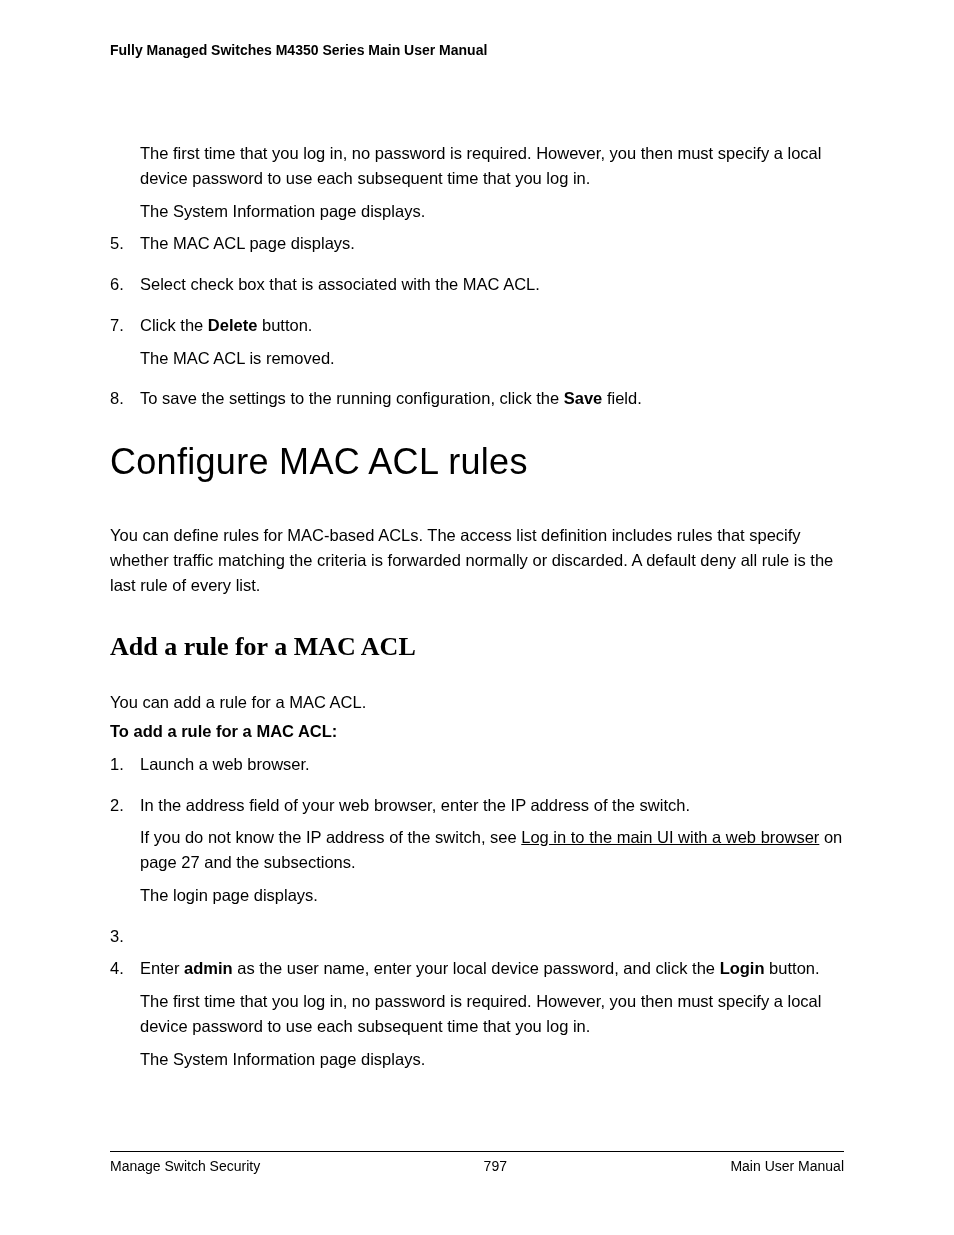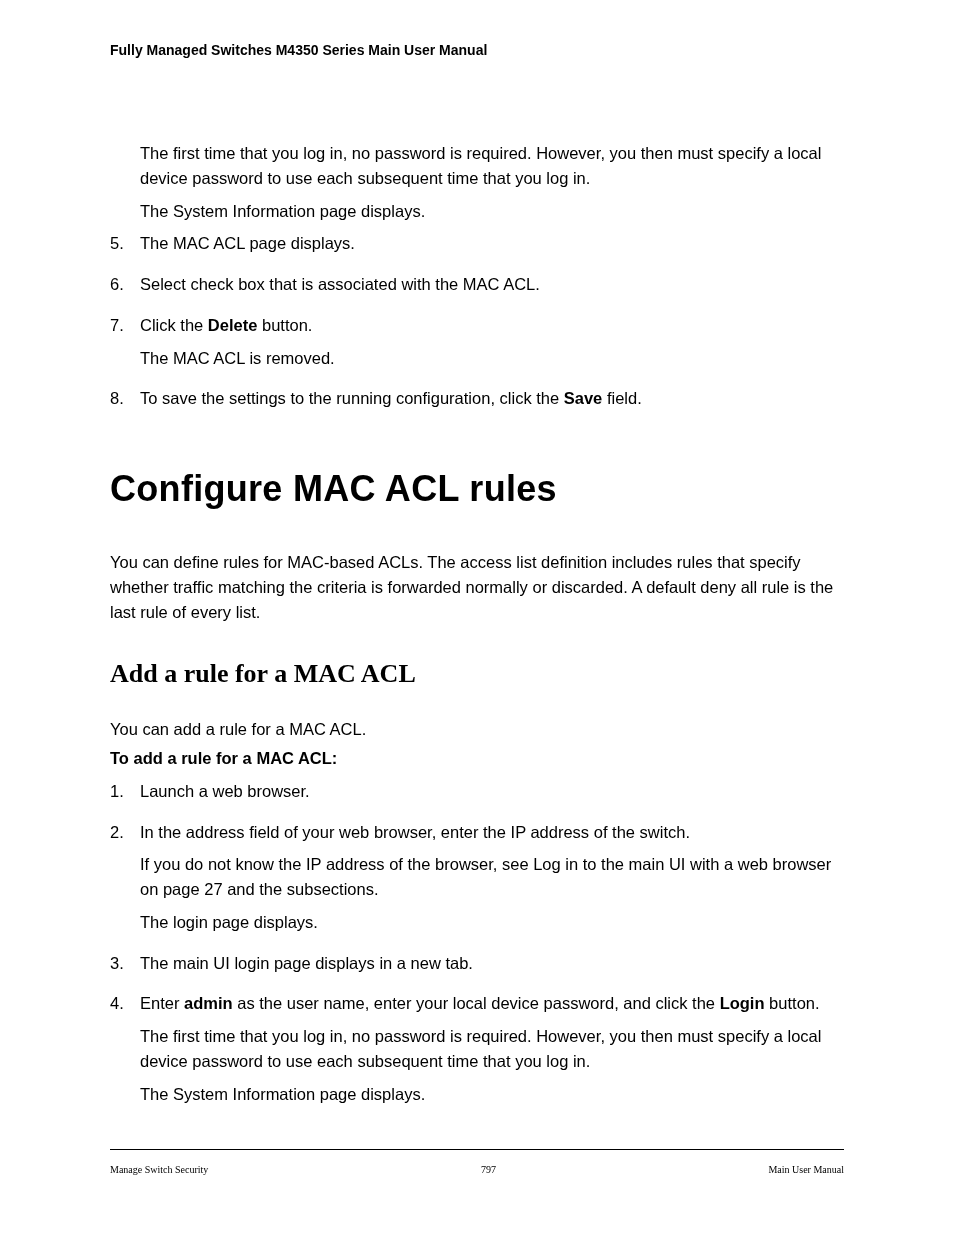--- a/index.html
+++ b/index.html
@@ -38,55 +38,55 @@
       flex-shrink: 0;
     }
     ol.steps > li .content {
       flex: 1;
     }
     ol.steps > li .content p {
       margin-bottom: 8px;
     }
     .h1 {
       font-size: 36px;
-      font-weight: 700;
-      margin-top: 43px;
+      font-weight: 400;
+      margin-top: 16px;
       margin-bottom: 34px;
       letter-spacing: 0.3px;
     }
     .intro-para {
       margin-bottom: 30px;
     }
     .h2 {
       font-size: 26px;
       font-weight: bold;
       margin-bottom: 24px;
       font-family: Liberation Serif, serif;
     }
     .sub-intro {
       margin-bottom: 4px;
     }
     .procedure-title {
       font-weight: bold;
       margin-bottom: 8px;
     }
     .link {
+      text-decoration: underline;
       text-align: center;
     }
     .footer {
       position: absolute;
       left: 110px;
       right: 110px;
       bottom: 58px;
       border-top: 1px solid #000;
-      padding-top: 12px;
+      padding-top: 4px;
       display: flex;
       justify-content: space-between;
-      font-size: 10px;
-      font-family: Liberation Serif, serif;
+      font-size: 14px;
     }
     b { font-weight: bold; }
   </style>
 </head>
 <body>
 
 <div class="header-title">Fully Managed Switches M4350 Series Main User Manual</div>
 
 <p class="body-para">The first time that you log in, no password is required. However, you then must specify a local device password to use each subsequent time that you log in.</p>
 <p class="body-para">The System Information page displays.</p>
@@ -129,28 +129,27 @@
   <li>
     <span class="num">1.</span>
     <div class="content">
       <p>Launch a web browser.</p>
     </div>
   </li>
   <li>
     <span class="num">2.</span>
     <div class="content">
       <p>In the address field of your web browser, enter the IP address of the switch.</p>
-      <p><span>If you do not know the IP address of the browser, see </span><span class="link">Log in to the main UI with a web browser</span><span> on page 27 and the subsections.</span></p>
+      <p><span>If you do not know the IP address of the switch, see </span><span class="link">Log in to the main UI with a web browser</span><span> on page 27 and the subsections.</span></p>
       <p>The login page displays.</p>
     </div>
   </li>
   <li>
     <span class="num">3.</span>
     <div class="content">
-      <p>The main UI login page displays in a new tab.</p>
     </div>
   </li>
   <li>
     <span class="num">4.</span>
     <div class="content">
       <p><span>Enter </span><b>admin</b><span> as the user name, enter your local device password, and click the </span><b>Login</b><span> button.</span></p>
       <p>The first time that you log in, no password is required. However, you then must specify a local device password to use each subsequent time that you log in.</p>
       <p>The System Information page displays.</p>
     </div>
   </li>

